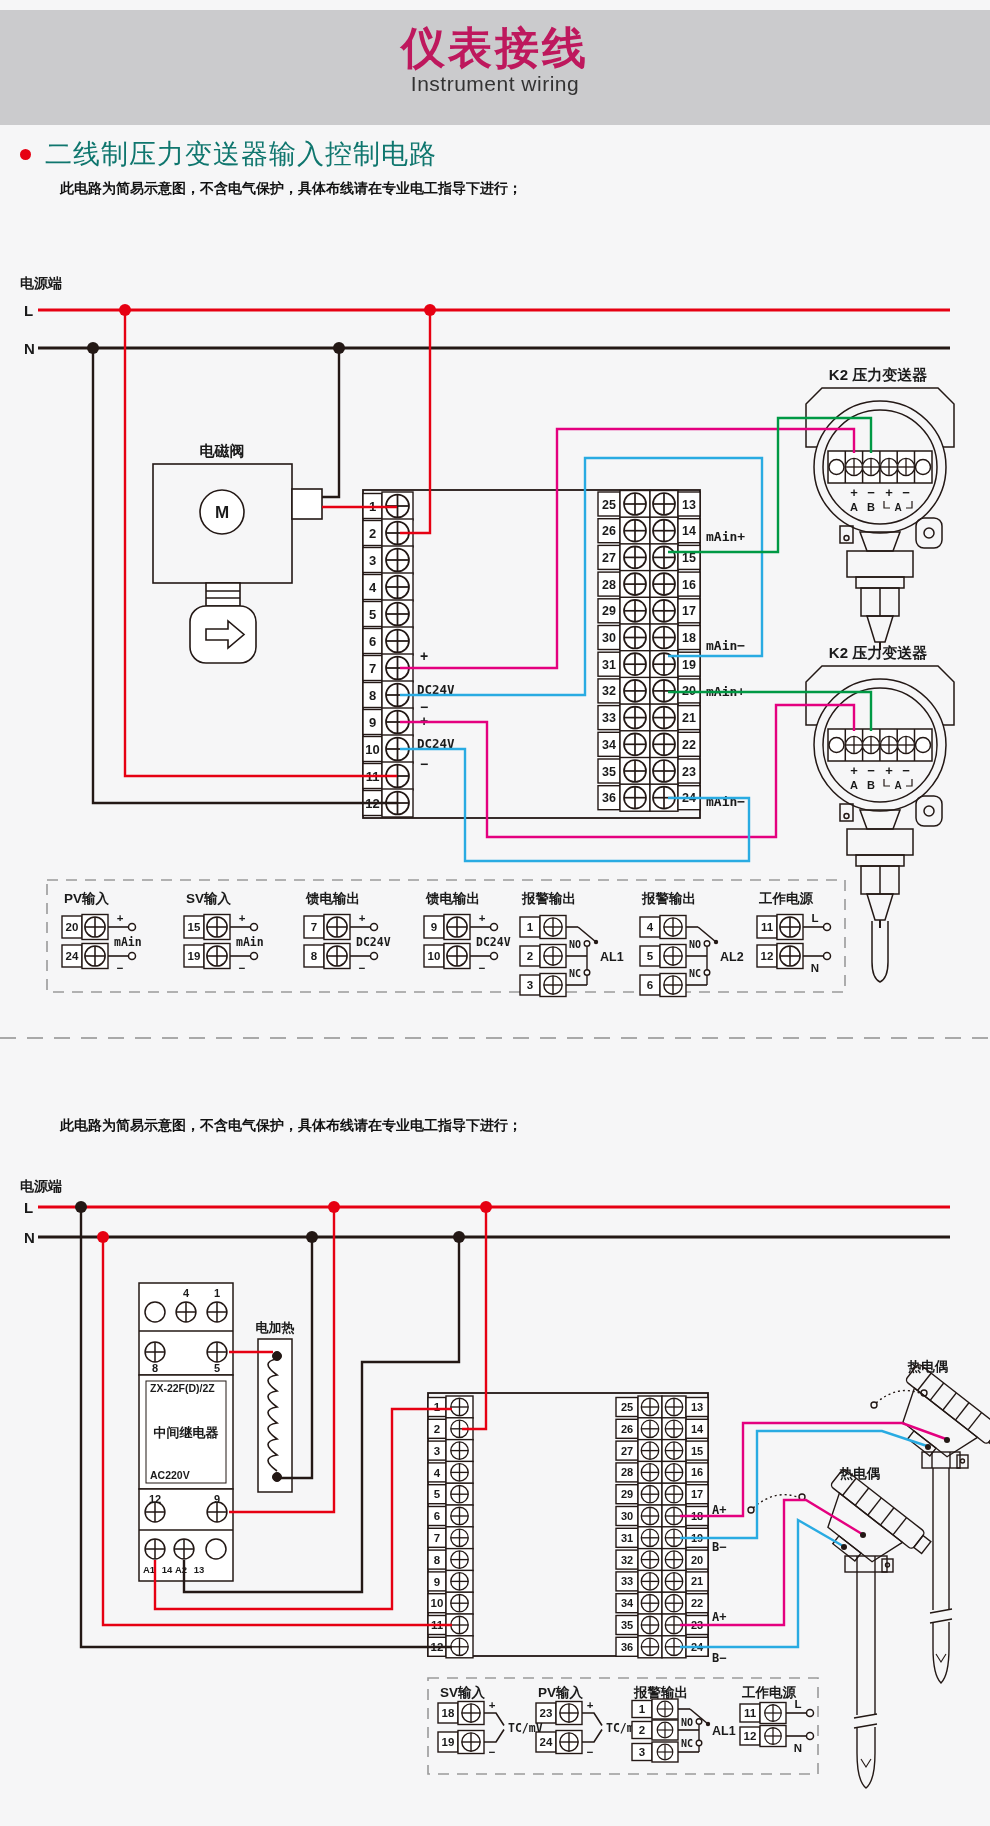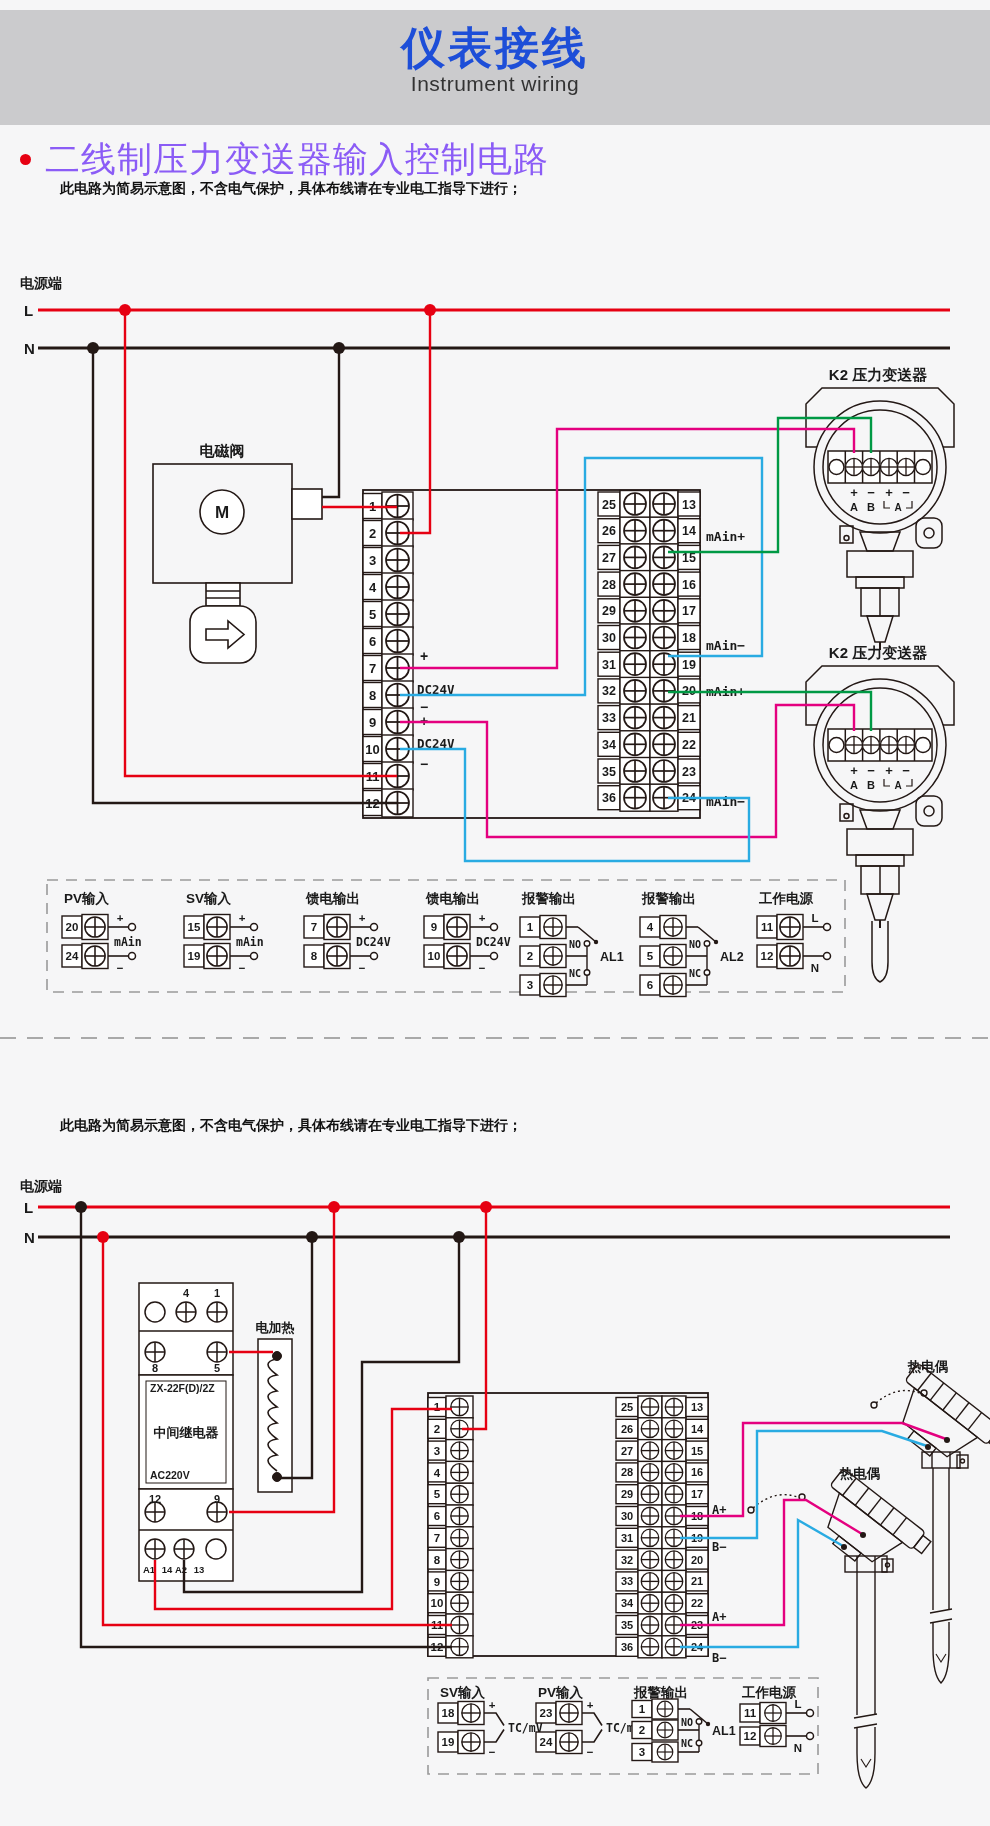--- a/index.html
+++ b/index.html
@@ -1,23 +1,23 @@
 <!DOCTYPE html>
 <html><head>
 <meta charset="utf-8">
 <style>
   html,body{margin:0;padding:0;background:#ffffff;}
   body{font-family:"Liberation Sans","DejaVu Sans",sans-serif;}
   .stage{position:relative;width:990px;height:1826px;background:#f6f6f7;overflow:hidden;}
   .hdr{position:absolute;top:10px;left:0;width:990px;height:115px;background:#cbcbcd;text-align:center;}
-  .hdr-title{margin:0;padding-top:14px;font-size:44px;font-weight:bold;color:#1d4ed8;letter-spacing:3px;line-height:1.1;}
+  .hdr-title{margin:0;padding-top:14px;font-size:44px;font-weight:bold;color:#be185d;letter-spacing:3px;line-height:1.1;}
   .hdr-sub{margin:0;font-size:21px;color:#333;letter-spacing:.5px;}
   .sec-head{position:absolute;left:20px;display:flex;align-items:center;}
   .bullet{width:11px;height:11px;border-radius:50%;background:#e60012;margin-right:14px;flex:0 0 auto;}
-  .sec-title{font-size:35px;color:#8b5cf6;font-weight:500;letter-spacing:1px;}
+  .sec-title{font-size:27px;color:#0f766e;font-weight:500;letter-spacing:1px;}
   .sec-note{position:absolute;left:60px;font-size:14px;font-weight:bold;color:#111;}
   .divider{position:absolute;left:0;width:990px;height:2px;
     background:repeating-linear-gradient(90deg,#a9a9a9 0 16px,transparent 16px 27px);}
   svg{position:absolute;left:0;}
   svg text{font-family:"Liberation Sans","DejaVu Sans",sans-serif;fill:#1a1a1a;}
   .mono{font-family:"DejaVu Sans Mono",monospace;}
 </style>
 </head>
 <body>
 

